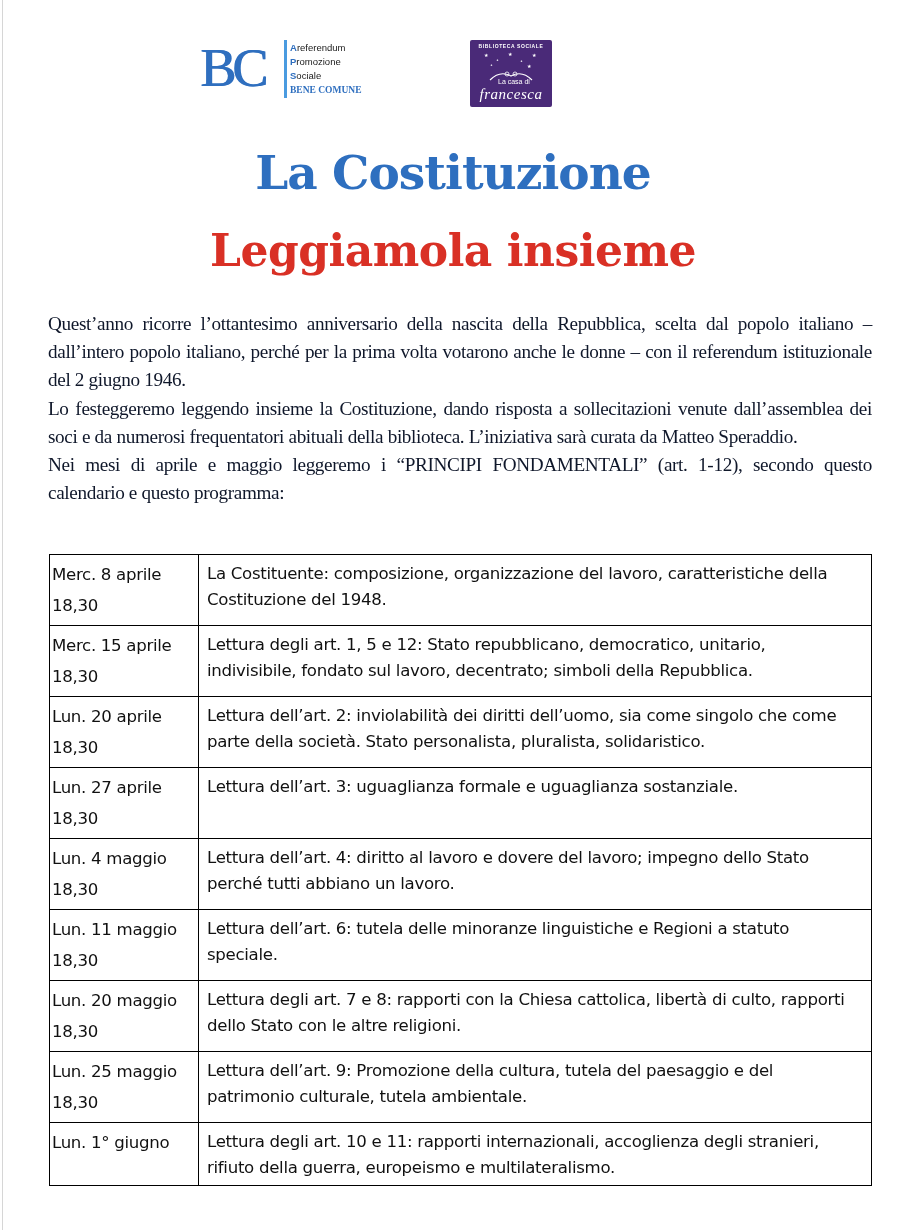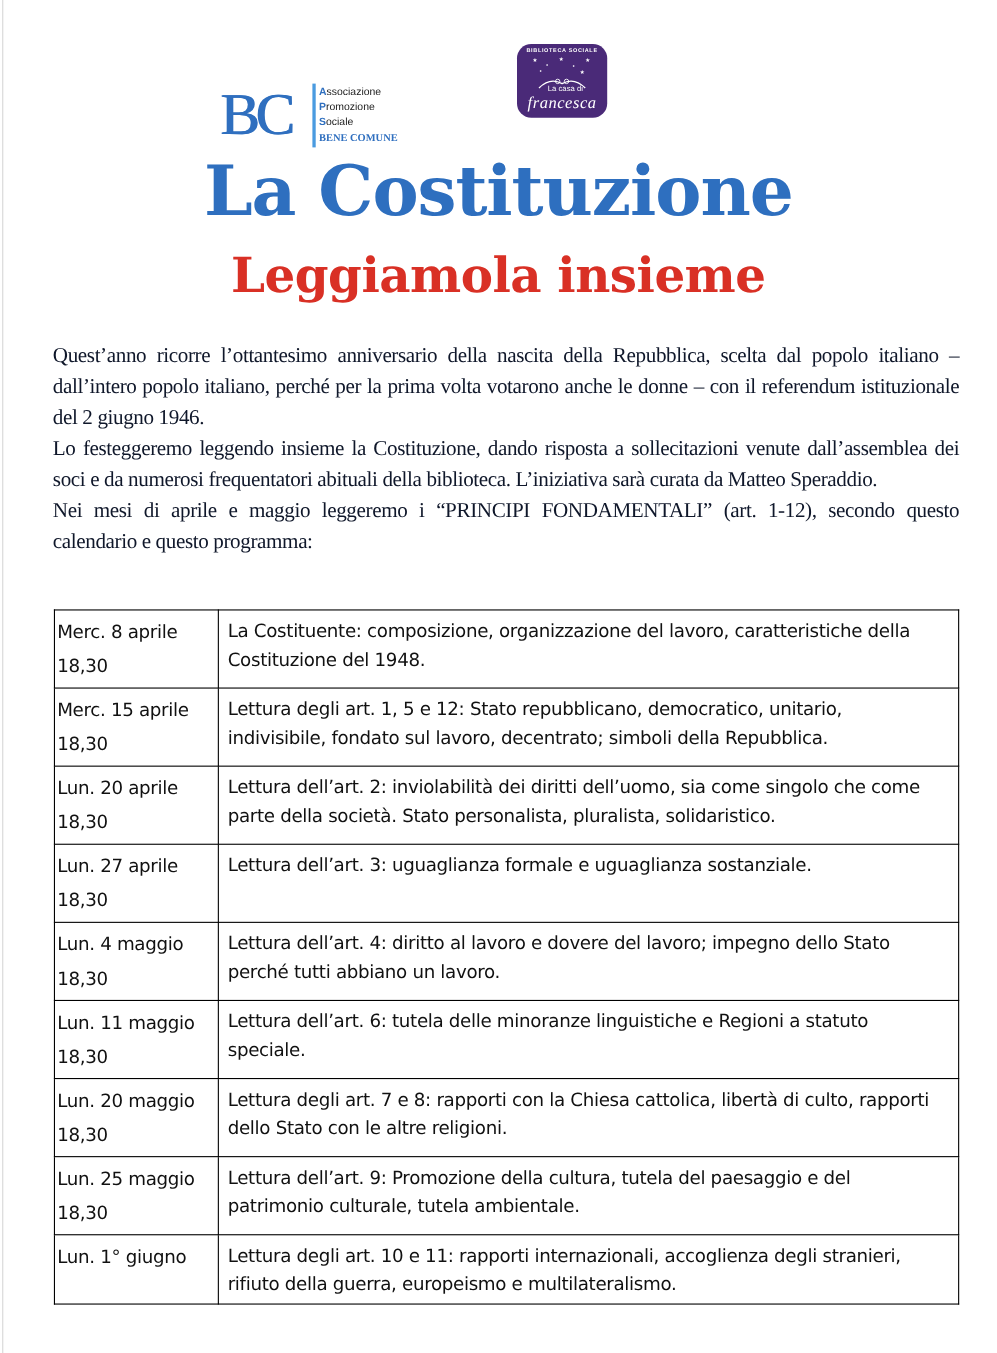--- a/index.html
+++ b/index.html
@@ -11,21 +11,21 @@
       overflow: hidden;
       font-family: "DejaVu Sans", sans-serif;
       color: #111111;
     }
     .page-edge {
       position: absolute; left: 2px; top: 0; width: 1px; height: 1230px;
       background: #d6d6d6;
     }
     
     .logo-bc {
-      position: absolute; left: 200px; top: 38px; width: 180px; height: 64px; margin-top: 36px;
+      position: absolute; left: 200px; top: 38px; width: 180px; height: 64px;
     }
     .bc-letters {
       position: absolute; left: 0; top: 2px;
       font-family: "Liberation Serif", serif;
       font-size: 54px; line-height: 56px; font-weight: normal;
       color: #2f6fbf; letter-spacing: -4px;
       text-shadow: 1px 0 0 #2f6fbf;
     }
     .bc-bar {
       position: absolute; left: 84px; top: 2px; width: 3px; height: 58px;
@@ -36,21 +36,21 @@
       font-family: "Liberation Sans", sans-serif;
       font-size: 9.5px; line-height: 14px; color: #1a1a1a;
     }
     .bc-text .cap { color: #2f6fbf; font-weight: bold; }
     .bc-text .bene {
       font-family: "Liberation Serif", serif; font-weight: bold; color: #2f6fbf;
       font-size: 9.5px;
     }
     .logo-casa {
       position: absolute; left: 470px; top: 40px; width: 82px; height: 67px;
-      background: #4a2a78; border-radius: 13px; overflow: hidden;
+      background: #4a2a78; border-radius: 2px; overflow: hidden;
     }
     .casa-top {
       position: absolute; left: 0; top: 3px; width: 100%; text-align: center;
       font-family: "Liberation Sans", sans-serif; font-weight: bold;
       font-size: 5px; letter-spacing: 0.6px; color: #ffffff;
     }
     .casa-star { position: absolute; color: #ffffff; font-size: 5px; line-height: 5px; }
     .casa-small {
       position: absolute; left: 28px; top: 38px; font-size: 7px; color: #ffffff;
       font-family: "Liberation Sans", sans-serif;
@@ -60,21 +60,21 @@
       font-family: "Liberation Serif", serif; font-style: italic;
       font-size: 15px; color: #ffffff; letter-spacing: 0.5px;
     }
     .casa-book {
       position: absolute; left: 18px; top: 28px; width: 46px; height: 14px;
     }
     
     .title {
       position: absolute; left: 0; top: 133px; width: 906px; text-align: center;
       font-family: "DejaVu Serif", serif; font-weight: bold;
-      font-size: 63px; line-height: 80px; color: #2e6fbf;
+      font-size: 47px; line-height: 80px; color: #2e6fbf;
       letter-spacing: -1px;
     }
     .subtitle {
       position: absolute; left: 0; top: 220px; width: 906px; text-align: center;
       font-family: "DejaVu Serif", serif; font-weight: bold;
       font-size: 44px; line-height: 62px; color: #d93025;
       letter-spacing: -0.5px;
     }
     
     .intro {
@@ -99,21 +99,21 @@
   </style>
 </head>
 <body>
 
 <div class="page-edge"></div>
 
 <div class="logo-bc">
   <div class="bc-letters">BC</div>
   <div class="bc-bar"></div>
   <div class="bc-text">
-    <div><span class="cap">A</span><span>ssociazione</span></div>
+    <div><span class="cap">A</span><span>referendum</span></div>
     <div><span class="cap">P</span><span>romozione</span></div>
     <div><span class="cap">S</span><span>ociale</span></div>
     <div class="bene">BENE COMUNE</div>
   </div>
 </div>
 
 <div class="logo-casa">
   <div class="casa-top">BIBLIOTECA SOCIALE</div>
   <span class="casa-star" style="left:14px;top:13px">★</span>
   <span class="casa-star" style="left:26px;top:18px">•</span>

